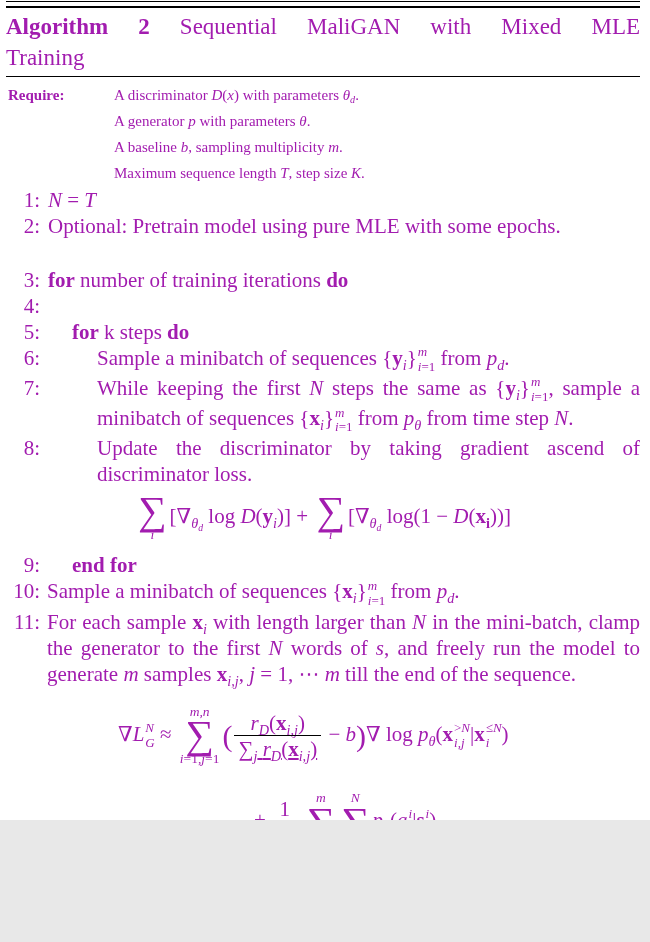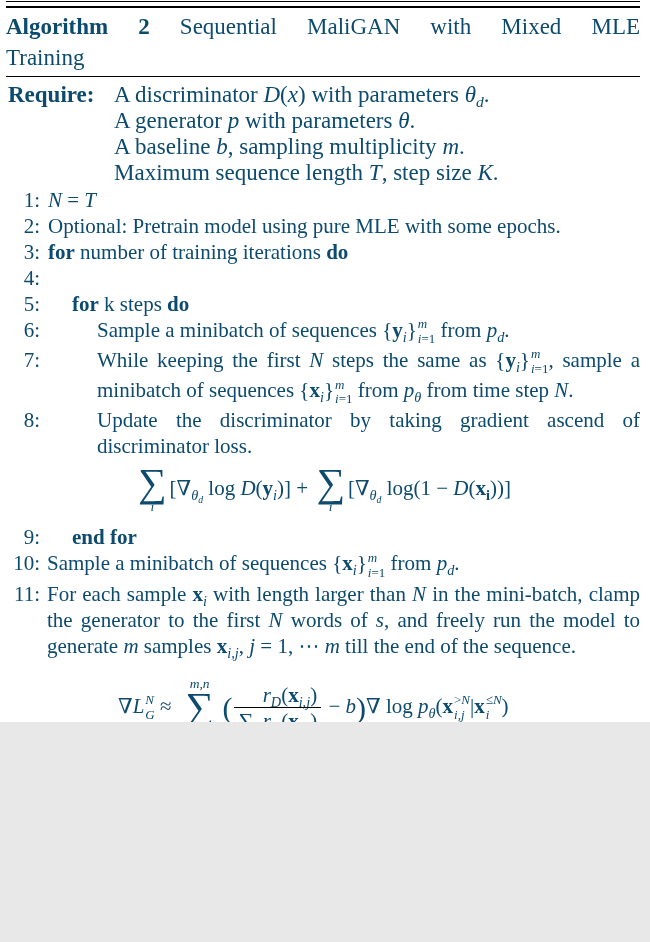--- a/index.html
+++ b/index.html
@@ -1,32 +1,32 @@
 <!DOCTYPE html>
 <html><head>
 <meta charset="utf-8">
 <style>
   html,body{margin:0;padding:0;background:#e8e8e8;}
   .page{
-    width:650px;height:722px;box-sizing:border-box;
-    background:#ffffff;color:#0c4a6e;
+    width:650px;height:820px;box-sizing:border-box;
+    background:#ffffff;color:#a21caf;
     padding:0 10px 6px 6px;
     display:flex;flex-direction:column;
     font-family:"Liberation Serif","DejaVu Serif",serif;
     overflow:hidden;
   }
   .rule{border-top:1.6px solid #000;height:0;}
   .rule-top-thin{border-top:1.5px solid #000;margin-top:1px;}
   .rule-top-thick{border-top:2.8px solid #000;margin-top:4px;}
   .rule-mid{margin-top:3px;}
   .rule-bottom{margin-top:auto;}
   .algo-title{font-size:23px;line-height:31px;margin-top:3px;}
   .algo-title .t1{text-align:justify;text-align-last:justify;}
   .algo-title b{font-weight:bold;}
-  .require{position:relative;font-size:23px;line-height:26px;margin-top:5px;margin-bottom:1px;}
+  .require{position:relative;font-size:15px;line-height:26px;margin-top:5px;margin-bottom:1px;}
   .require-label{position:absolute;left:2px;top:0;font-weight:bold;}
   .require-item{padding-left:108px;}
   .algo-line{display:flex;align-items:baseline;font-size:21px;line-height:26px;}
   .num{flex:none;width:34px;text-align:right;}
   .content{flex:1;text-align:justify;}
   .ml8{margin-left:8px;}   
   .ml32{margin-left:32px;} 
   .ml57{margin-left:57px;} 
   .ml21{margin-left:7px;} 
   .algo-eq{font-size:21px;line-height:1.1;}
@@ -36,21 +36,21 @@
   
   .mi{font-style:italic;}
   .mb{font-weight:bold;}
   .msub{font-size:0.68em;vertical-align:-0.32em;line-height:0;}
   .mstack{display:inline-flex;flex-direction:column;vertical-align:middle;
           font-size:0.62em;line-height:1.15;text-align:left;margin-left:1px;}
   .mbig{display:inline-flex;flex-direction:column;align-items:center;
         vertical-align:middle;margin:0 3px;line-height:1;}
   .mbig .bo{font-size:40px;line-height:0.82;}
   .mbig .bt,.mbig .bb{font-size:13.5px;line-height:1.05;}
-  .mfrac{display:inline-flex;flex-direction:column;align-items:flex-end;
+  .mfrac{display:inline-flex;flex-direction:column;align-items:center;
          vertical-align:middle;line-height:1.15;margin:12px 2px;}
   .mfrac .fd{border-top:1.5px solid #000;padding:1px 4px 0 4px;text-decoration:underline;}
   .mfrac .fn{padding:0 4px;}
   .bigp{font-size:30px;vertical-align:middle;line-height:0;font-weight:400;}
 </style>
 </head>
 <body>
 
 <div class="page">
   <div class="rule rule-top-thin"></div>
@@ -77,21 +77,21 @@
       <div class="algo-line">
         <span class="num">1:</span>
         <span class="content ml8" style="display: block;"><span class="mi">N</span> = <span class="mi">T</span></span>
       </div>
       <div class="algo-line">
         <span class="num">2:</span>
         <span class="content ml8" style="display: block;">Optional: Pretrain model using pure MLE with some epochs.</span>
       </div>
       <div class="algo-line">
         <span class="num">3:</span>
-        <span class="content ml8" style="display: block;"><span class="mb">for</span> number of training iterations <span class="mb">do</span></span>
+        <span class="content ml8" style="display: block; margin-top: 28px;"><span class="mb">for</span> number of training iterations <span class="mb">do</span></span>
       </div>
       <div class="algo-line">
         <span class="num">4:</span>
       </div>
       <div class="algo-line">
         <span class="num">5:</span>
         <span class="content ml32" style="display: block;"><span class="mb">for</span> k steps <span class="mb">do</span></span>
       </div>
       <div class="algo-line">
         <span class="num">6:</span>

